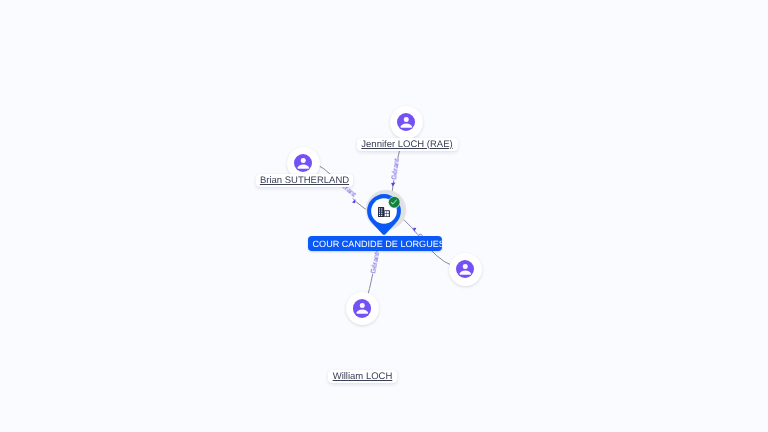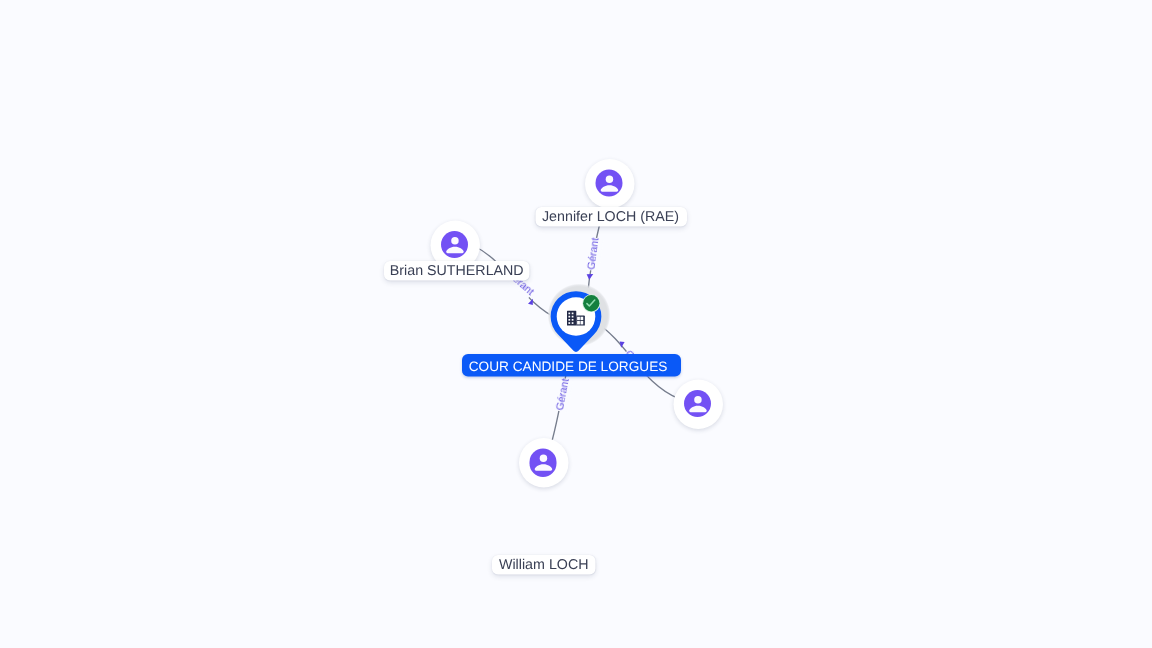--- a/index.html
+++ b/index.html
@@ -20,21 +20,21 @@
 
   .pin{position:absolute;z-index:3;}
   .halo{position:absolute;z-index:2;border-radius:50%;
         background:radial-gradient(circle closest-side,
             #dfe1e4 0%, #dfe1e4 90%, rgba(224,226,230,.72) 95%,
             rgba(236,238,241,.30) 98.5%, rgba(250,251,253,0) 100%);}
 
   .plabel{position:absolute;z-index:4;background:#ffffff;color:#3a4055;transform:translateZ(0);
           border-radius:4px;box-shadow:0 1.5px 3.5px rgba(40,52,95,.13),0 0 1px rgba(40,52,95,.10);
           white-space:nowrap;display:flex;align-items:center;justify-content:center;
-          font-size:9.5px;letter-spacing:0;}
+          font-size:9.5px;letter-spacing:0;text-decoration:underline;}
   .clabel{position:absolute;z-index:5;background:#0a59f7;color:#ffffff;border-radius:4px;transform:translateZ(0);
           white-space:nowrap;display:flex;align-items:center;justify-content:flex-start;
           font-size:9.1px;letter-spacing:0;padding-left:5px;box-sizing:border-box;
           box-shadow:0 1px 2px rgba(20,60,160,.22);}
 
   .elabel{position:absolute;z-index:1;color:#6250e0;font-size:7px;line-height:9px;white-space:nowrap;
           background:#fafbff;padding:0 0.5px;
           transform-origin:0 100%;font-family:"Liberation Sans",sans-serif;will-change:transform;}
 </style>
 </head>
@@ -93,21 +93,21 @@
   </div>
 
   <div style="position:absolute;z-index:4;left:388.4px;top:196.1px;width:12.4px;height:12.4px;">
     <svg width="12.4" height="12.4" viewBox="0 0 12.4 12.4" xmlns="http://www.w3.org/2000/svg">
       <circle cx="6.2" cy="6.2" r="6.0" fill="#d7f0e0"></circle>
       <circle cx="6.2" cy="6.2" r="5.45" fill="#14803e"></circle>
       <path d="M3.3 6.45 L4.9 8.0 L8.5 4.0" fill="none" stroke="#8fdcad" stroke-width="1.05" stroke-linecap="round" stroke-linejoin="round"></path>
     </svg>
   </div>
 
-  <div class="clabel" style="left:307.5px;top:236.2px;width:146px;height:14.7px;">COUR CANDIDE DE LORGUES</div>
+  <div class="clabel" style="left:307.5px;top:236.2px;width:134px;height:14.7px;">COUR CANDIDE DE LORGUES</div>
 
   <div class="avatar" style="left:389.5px;top:105.5px;">
     <span class="disc">
       <svg width="18.6" height="18.6" viewBox="0 0 17.5 17.5" xmlns="http://www.w3.org/2000/svg">
         <circle cx="8.75" cy="6.15" r="2.35" fill="#fbf9ff"></circle>
         <path d="M8.75 9.9 c-2.9 0 -4.95 1.55 -5.45 2.85 -0.22 0.58 0.25 1.2 0.88 1.2 h9.14 c0.63 0 1.1 -0.62 0.88 -1.2 -0.5 -1.3 -2.55 -2.85 -5.45 -2.85 z" fill="#fbf9ff"></path>
       </svg>
     </span>
   </div>
   <div class="plabel" style="left:356.5px;top:137.5px;width:101px;height:13px;">Jennifer LOCH (RAE)</div>

